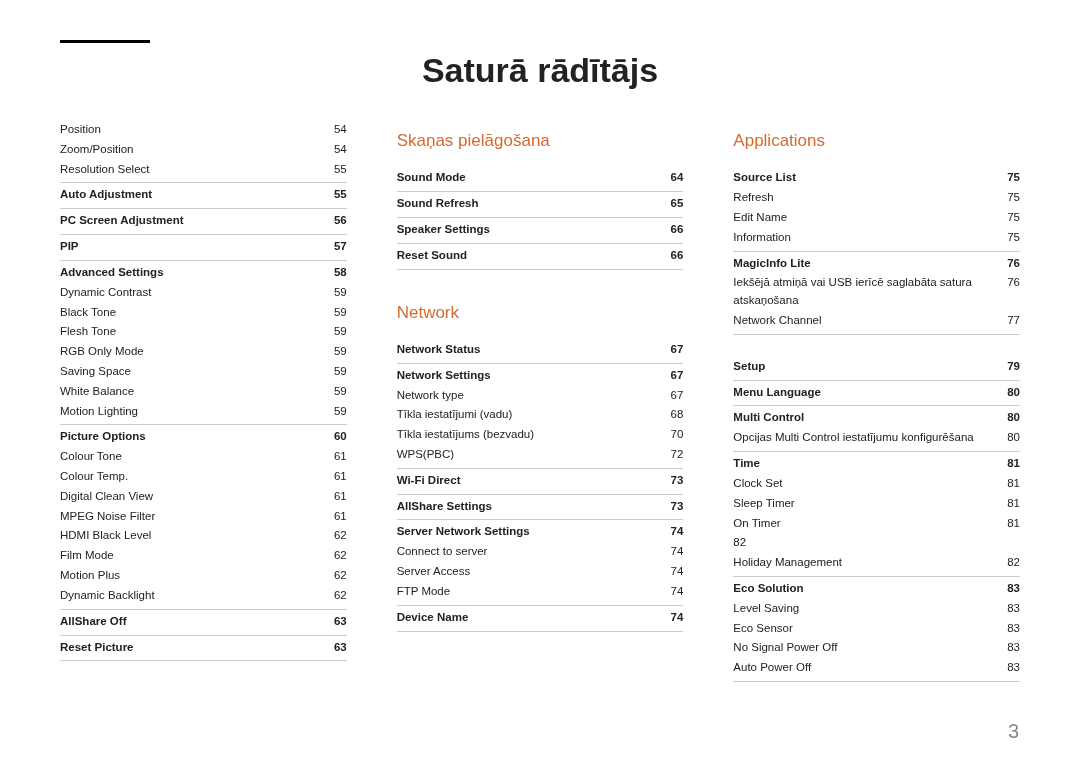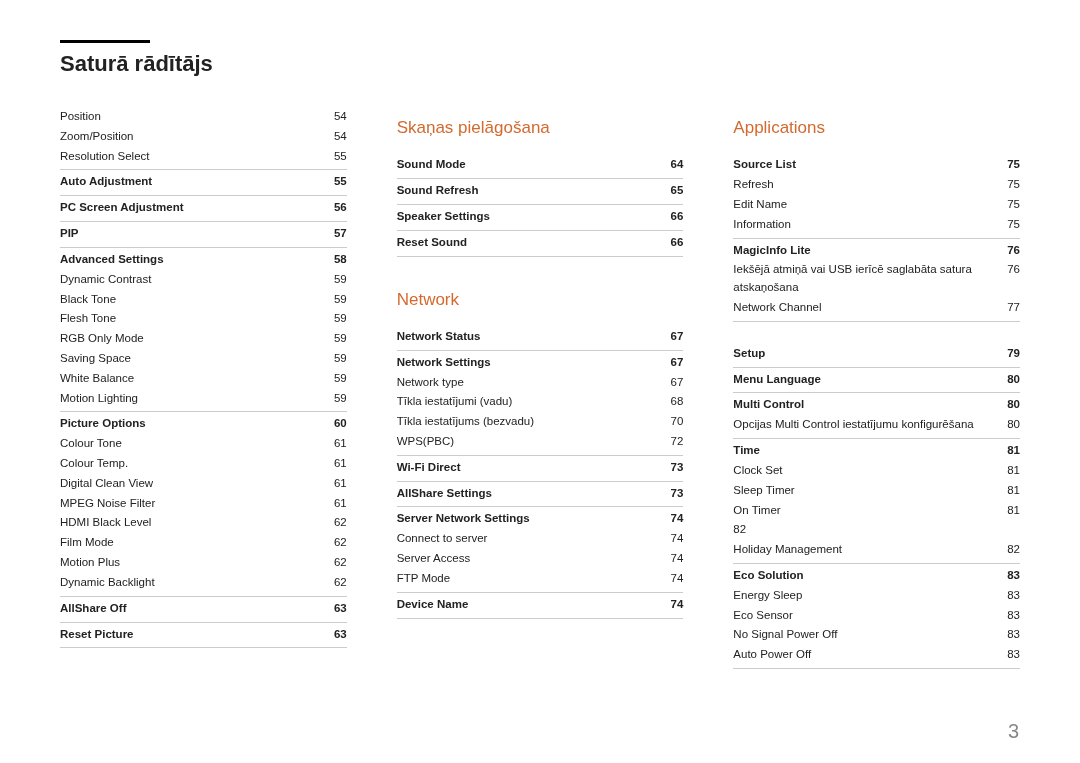--- a/index.html
+++ b/index.html
@@ -11,23 +11,24 @@
     padding: 40px 60px 20px 60px;
     position: relative;
     color: #222;
   }
   .title-rule {
     width: 90px;
     border-top: 3px solid #000;
     margin-bottom: 8px;
   }
   .page-title {
-    font-size: 22px;
+    font-size: 34px;
     font-weight: bold;
     margin-bottom: 28px;
+    text-align: center;
   }
   .columns {
     display: flex;
     gap: 50px;
   }
   .col {
     flex: 1;
     min-width: 0;
     font-size: 11.5px;
     line-height: 1.55;
@@ -366,21 +367,21 @@
           <span class="label">Holiday Management</span>
           <span class="page">82</span>
         </div>
       </div>
       <div class="group group-last">
         <div class="row bold">
           <span class="label">Eco Solution</span>
           <span class="page">83</span>
         </div>
         <div class="row">
-          <span class="label">Energy Sleep</span>
+          <span class="label">Level Saving</span>
           <span class="page">83</span>
         </div>
         <div class="row">
           <span class="label">Eco Sensor</span>
           <span class="page">83</span>
         </div>
         <div class="row">
           <span class="label">No Signal Power Off</span>
           <span class="page">83</span>
         </div>

